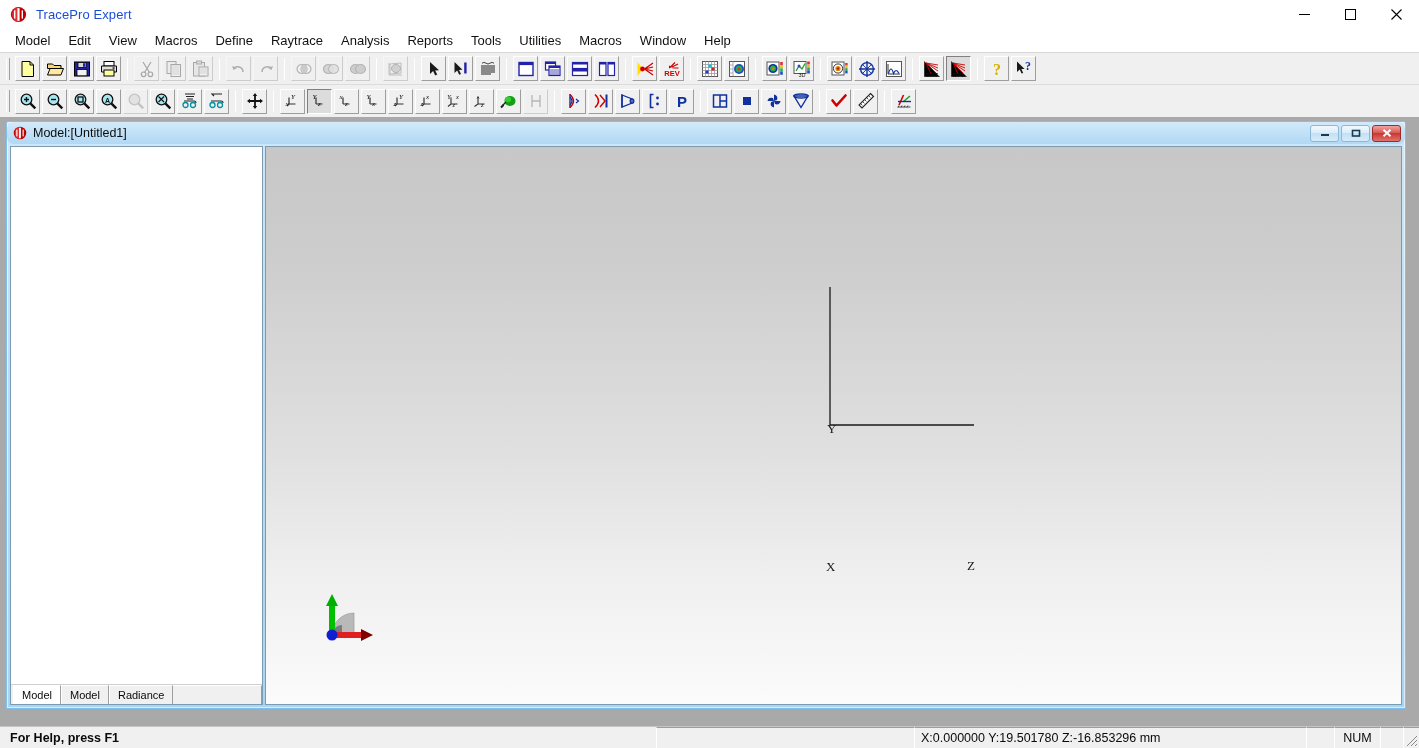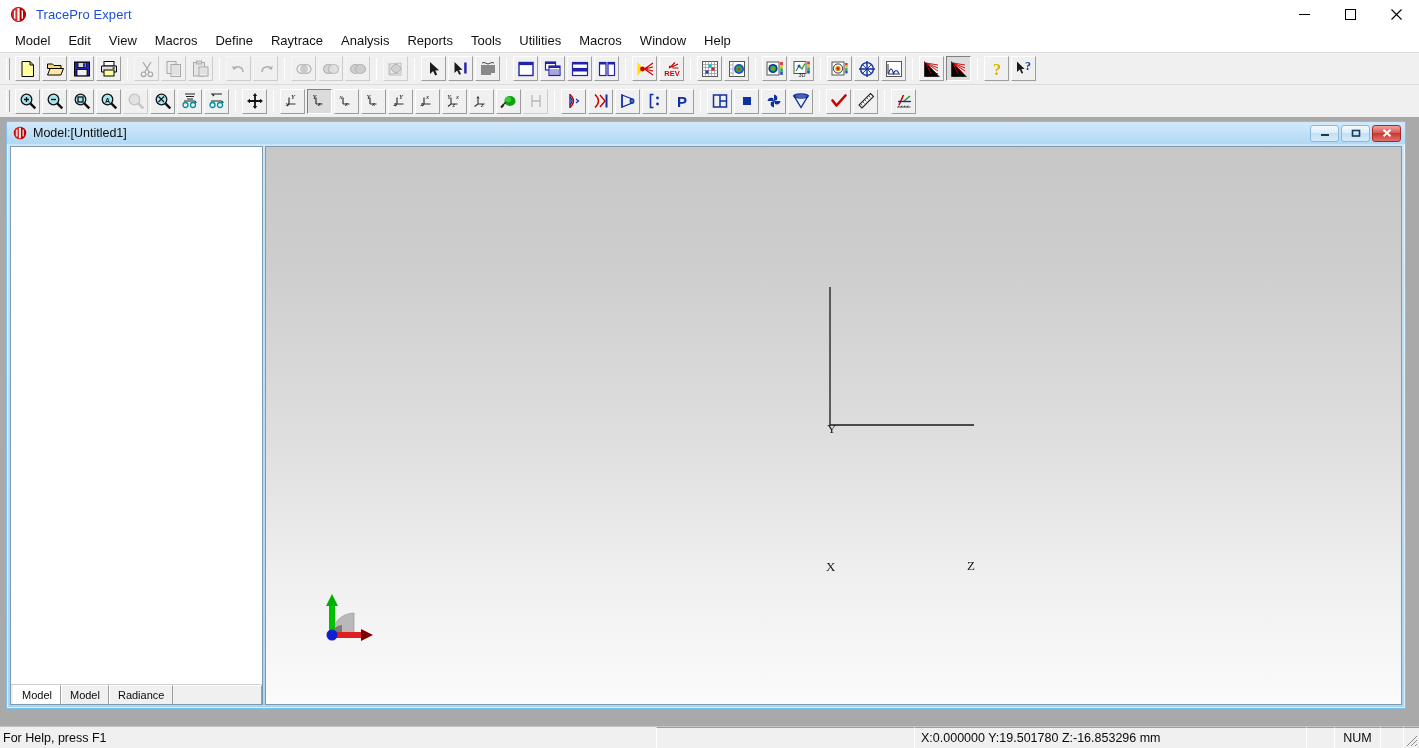--- a/index.html
+++ b/index.html
@@ -137,20 +137,21 @@
     display: flex;
     flex-direction: column;
   }
   .mdi-title {
     height: 22px;
     display: flex;
     align-items: center;
     flex: 0 0 auto;
     padding-left: 6px;
     background: linear-gradient(180deg,#d3e9fa 0%, #bfe0f7 55%, #b2d8f4 100%);
+    border-radius: 7px;
   }
   .mdi-icon {
     width: 14px; height: 14px;
     margin-right: 6px;
     position: relative;
     flex: 0 0 auto;
   }
   .mdi-title-text {
     font-size: 12.5px;
     color: #0b0b0b;
@@ -265,21 +266,21 @@
     font-size: 12.5px;
     color: #0a0a0a;
   }
   .sb-pane {
     display: flex; align-items: center;
     padding: 0 6px;
     border-left: 1px solid #ffffff;
     border-top: 1px solid #9d9d9d;
     white-space: nowrap;
   }
-  .sb-help { flex: 0 0 656px; border-left: none; border-top: none; padding-left: 3px; }
+  .sb-help { flex: 0 0 656px; border-left: none; border-top: none; padding-left: 10px; font-weight: bold; }
   .sb-gap1 { flex: 0 0 258px; }
   .sb-coord { flex: 0 0 392px; }
   .sb-small1 { flex: 0 0 28px; }
   .sb-num { flex: 0 0 46px; justify-content: center; }
   .sb-small2 { flex: 1 1 auto; }
   .grip-corner {
     width: 16px;
     position: relative;
   }
 </style>

